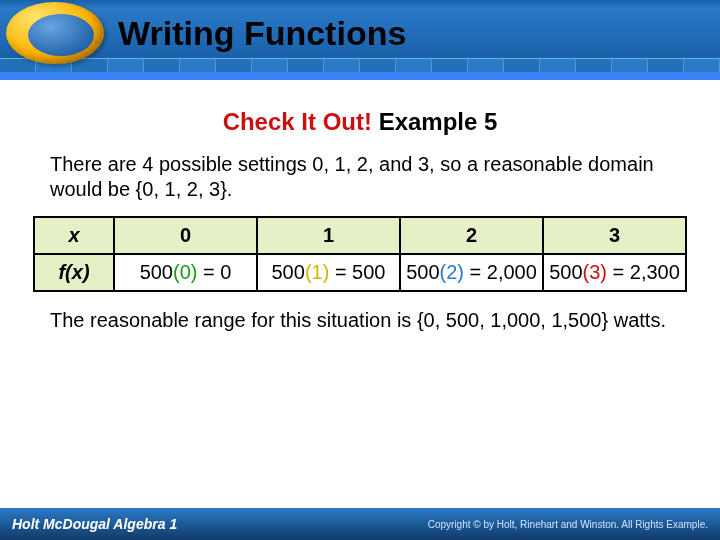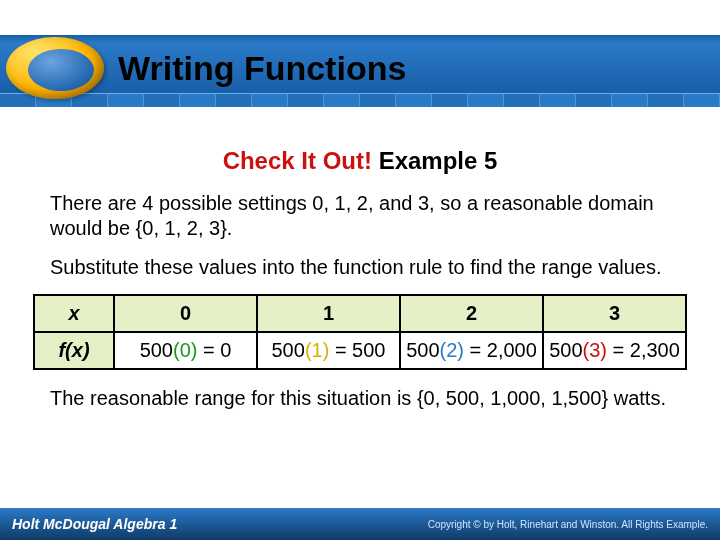--- a/index.html
+++ b/index.html
@@ -5,23 +5,22 @@
   * { margin: 0; padding: 0; box-sizing: border-box; }
   body {
     width: 720px; height: 540px;
     font-family: Verdana, Geneva, sans-serif;
     background: #fff;
     overflow: hidden;
     position: relative;
   }
   .header {
     position: relative;
-    height: 72px;
+    height: 80px;
     background: #3b82f6;
-    margin-top: 35px;
   }
   .band-top {
     position: absolute; left: 0; right: 0; top: 0; height: 8px;
     background: linear-gradient(to bottom, #1a5fa8, #2a7ac8);
   }
   .band-main {
     position: absolute; left: 0; right: 0; top: 8px; height: 50px;
     background: linear-gradient(to bottom, #2a7ac8, #1a5fa8);
   }
   .blocks-row {
@@ -46,21 +45,21 @@
     background: radial-gradient(ellipse at 35% 30%, #6aa4e0 0%, #1a5fa8 80%);
     border-radius: 50%;
   }
   .title {
     position: absolute; left: 118px; top: 14px;
     font-family: Arial, Helvetica, sans-serif;
     font-size: 34px; font-weight: 900;
     color: #000;
   }
   .content {
-    padding: 28px 24px 0 24px;
+    padding: 16px 24px 0 24px;
   }
   .subtitle {
     text-align: center;
     font-family: Arial, Helvetica, sans-serif;
     font-size: 24px; font-weight: 900;
     margin: 12px 0 16px;
   }
   .subtitle .red { color: #cc1010; }
   .para {
     font-family: Verdana, Geneva, sans-serif;
@@ -145,21 +144,20 @@
   </div>
   <div class="title">Writing Functions</div>
 </div>
 
 <div class="content">
   <div class="subtitle">
     <span class="red">Check It Out!</span><span> Example 5</span>
   </div>
 
   <p class="para">There are 4 possible settings  0, 1, 2, and 3, so a reasonable domain would be {0, 1, 2, 3}.</p>
-  <p class="para">Substitute these values into the function rule to find the range values.</p>
 
   <table class="tbl">
     <thead>
       <tr>
         <td class="lh">x</td>
         <td class="colx">0</td>
         <td class="colx">1</td>
         <td class="colx">2</td>
         <td class="colx">3</td>
       </tr>

